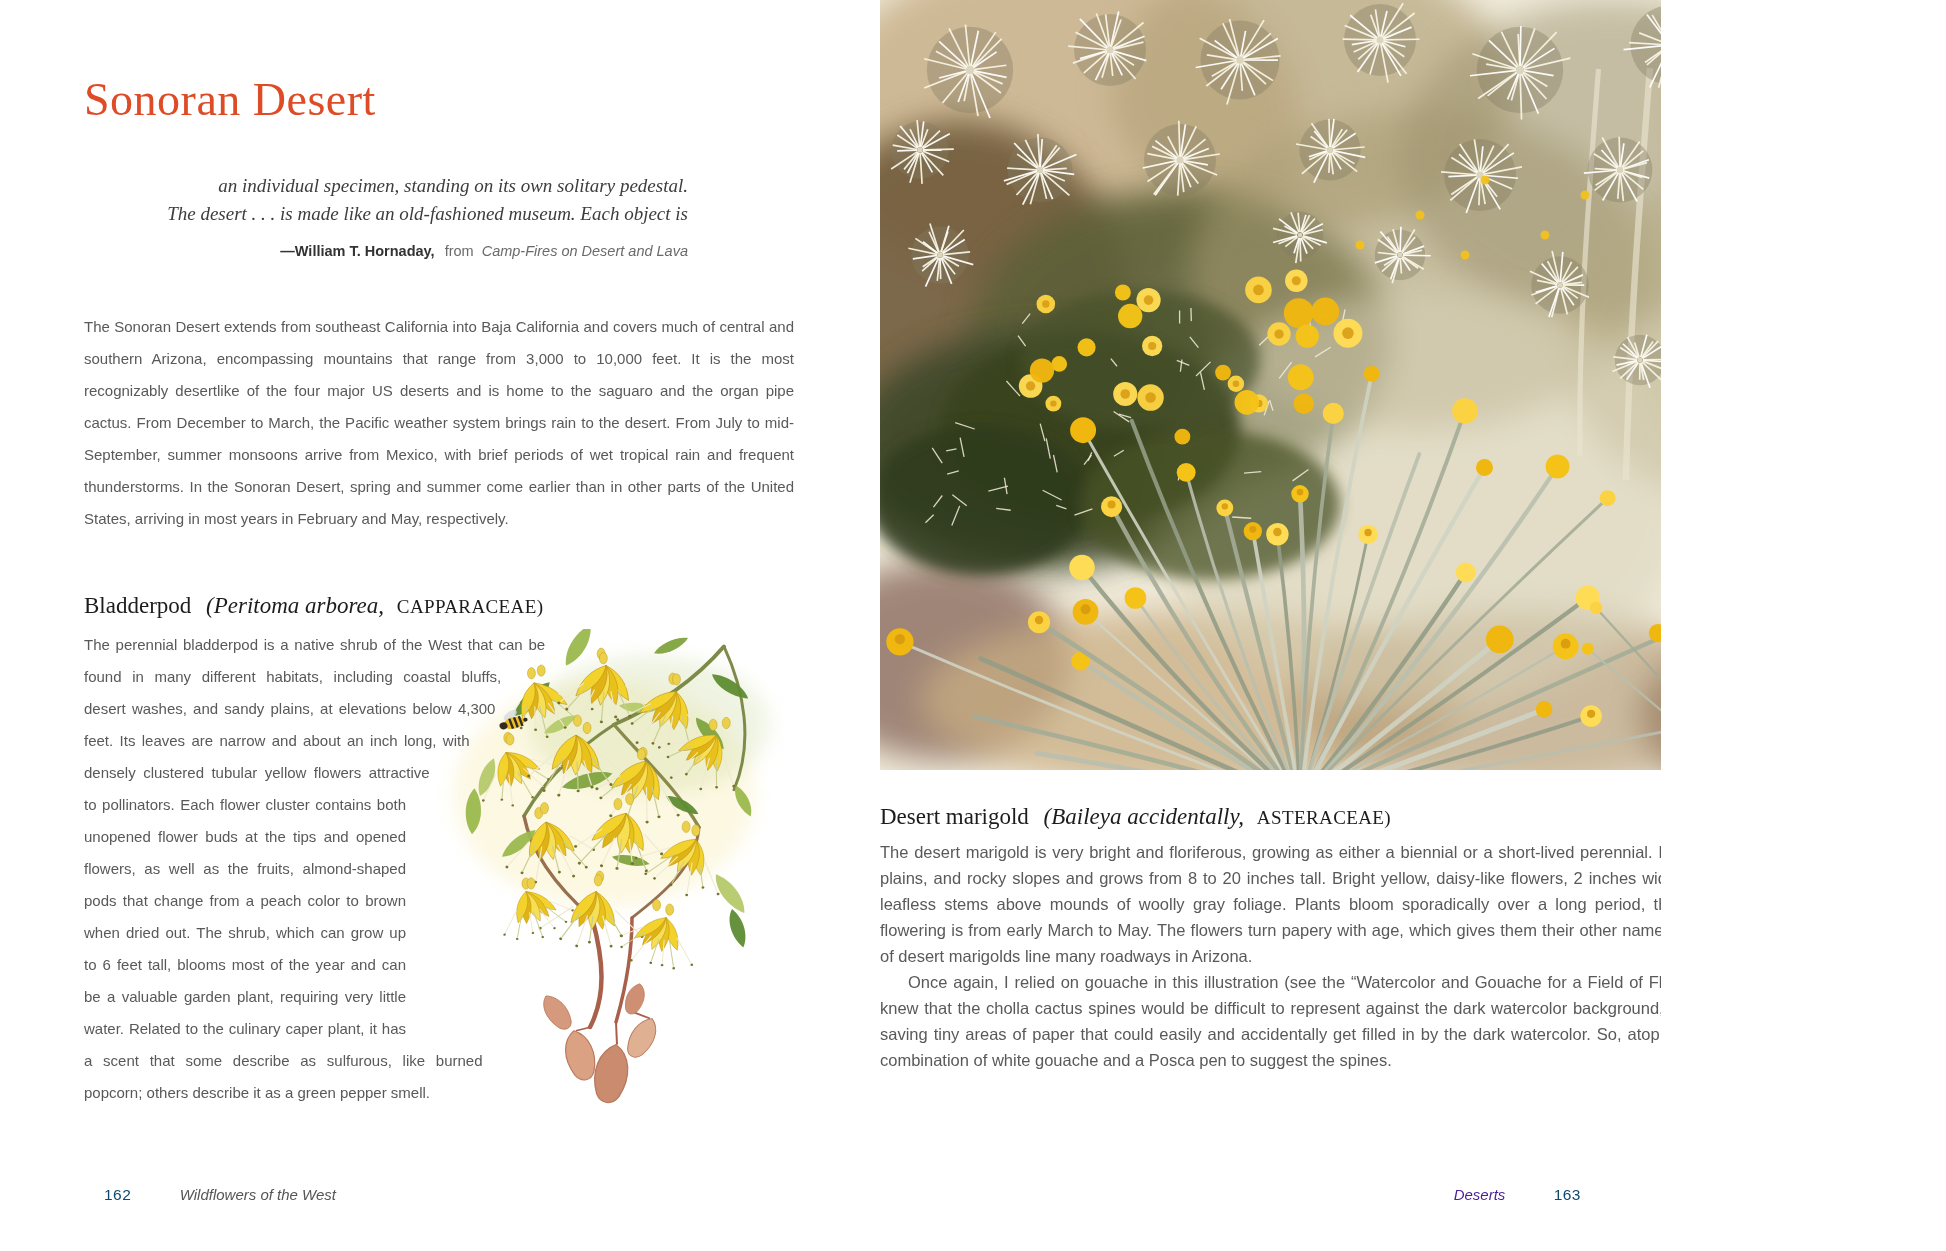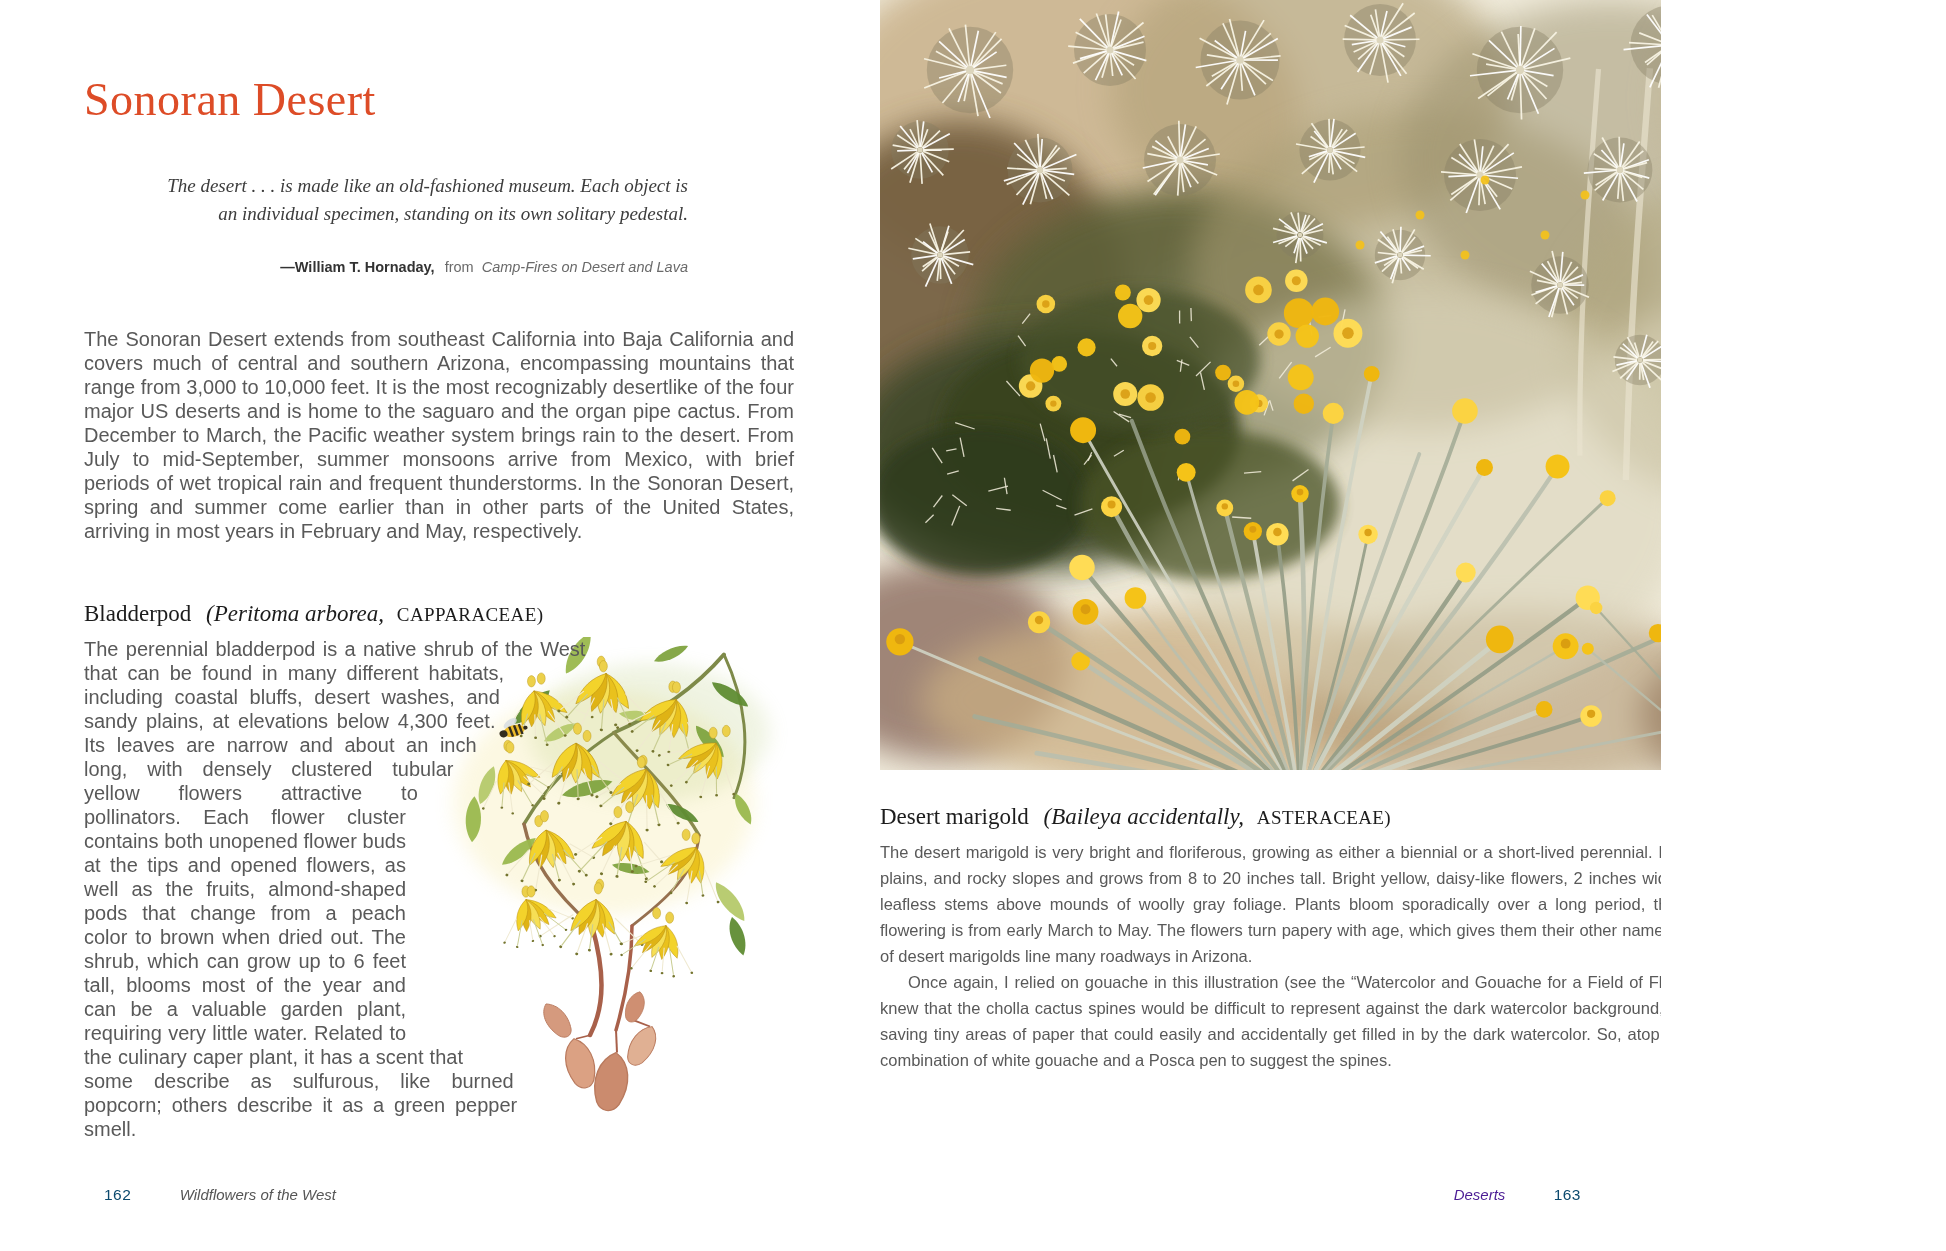--- a/index.html
+++ b/index.html
@@ -6,26 +6,26 @@
   .spread{position:relative;width:1661px;height:1251px;background:#ffffff;overflow:hidden;
           font-family:"Liberation Sans",sans-serif;}
 
   
   .left-page{position:absolute;left:84px;top:0;width:710px;}
   .page-title{margin:76px 0 0 0;font-family:"Liberation Serif",serif;font-weight:400;
               font-size:46px;line-height:1.05;color:#dd4c27;letter-spacing:.5px;}
   .pull-quote{margin-top:48px;width:604px;text-align:right;
               font-family:"Liberation Serif",serif;font-style:italic;
               font-size:19px;line-height:1.45;color:#3d3d3d;}
-  .quote-attrib{margin-top:32px;width:604px;text-align:right;font-size:14.5px;color:#4a4a4a;}
+  .quote-attrib{margin-top:16px;width:604px;text-align:right;font-size:14.5px;color:#4a4a4a;}
   .attrib-name{font-weight:bold;color:#333333;}
   .attrib-from{margin-left:6px;color:#6a6a6a;}
   .attrib-src{font-style:italic;color:#6a6a6a;margin-left:4px;}
 
-  .body-text{font-size:20px;line-height:24px;color:#595959;text-align:justify;}
+  .body-text{font-size:15px;line-height:32px;color:#595959;text-align:justify;}
   .intro{margin-top:52px;}
 
   .species-section{margin-top:58px;}
   .species-heading{font-family:"Liberation Serif",serif;font-weight:400;font-size:23px;
                    color:#1c1c1c;margin:0 0 10px 0;}
   .h-latin{font-style:italic;margin-left:9px;}
   .h-family{margin-left:7px;font-size:19px;letter-spacing:.4px;}
   .species-body p{margin:0;}
   .species-body p + p{text-indent:28px;}
 
@@ -54,22 +54,22 @@
 </head>
 <body>
 
 <div class="spread">
 
   <div class="left-page">
 
     <h1 class="page-title">Sonoran Desert</h1>
 
     <div class="pull-quote">
+      <div>an individual specimen, standing on its own solitary pedestal.</div>
       <div>The desert . . . is made like an old-fashioned museum. Each object is</div>
-      <div>an individual specimen, standing on its own solitary pedestal.</div>
     </div>
 
     <div class="quote-attrib">
       <span class="attrib-name">—William T. Hornaday,</span>
       <span class="attrib-from">from</span>
       <span class="attrib-src">Camp-Fires on Desert and Lava</span>
     </div>
 
     <p class="body-text intro">The Sonoran Desert extends from southeast California into Baja California and covers much of central and southern Arizona, encompassing mountains that range from 3,000 to 10,000 feet. It is the most recognizably desertlike of the four major US deserts and is home to the saguaro and the organ pipe cactus. From December to March, the Pacific weather system brings rain to the desert. From July to mid-September, summer monsoons arrive from Mexico, with brief periods of wet tropical rain and frequent thunderstorms. In the Sonoran Desert, spring and summer come earlier than in other parts of the United States, arriving in most years in February and May, respectively.</p>
 

